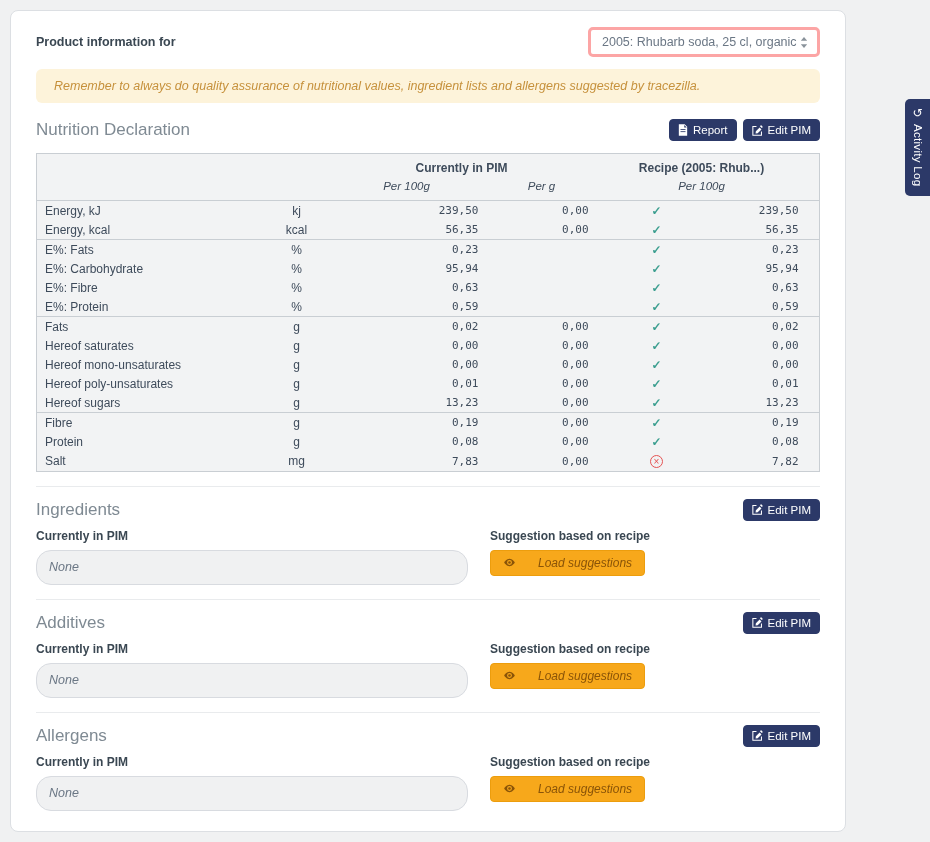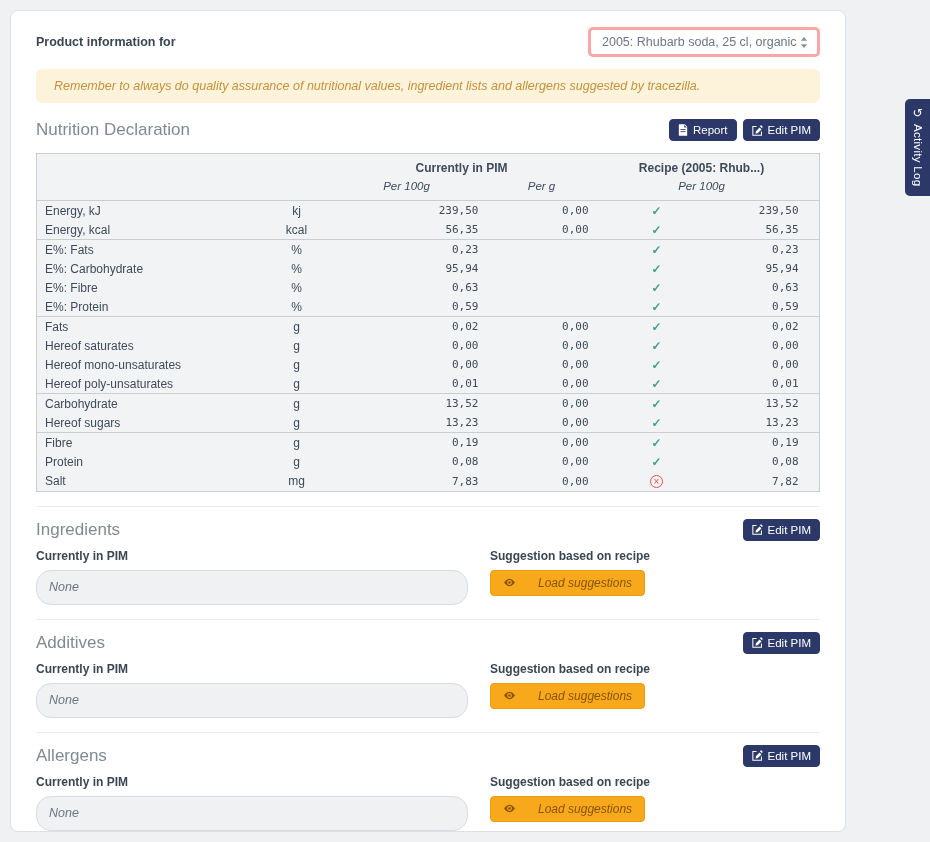--- a/index.html
+++ b/index.html
@@ -280,29 +280,20 @@
   </tr>
         <tr>
     <td class="c-label">Hereof poly-unsaturates</td>
     <td class="c-unit">g</td>
     <td class="num">0,01</td>
     <td class="num">0,00</td>
     <td class="c-match"><span class="check">✓</span></td>
     <td class="num">0,01</td>
     <td></td>
   </tr>
-        <tr class="group-start">
-    <td class="c-label">Carbohydrate</td>
-    <td class="c-unit">g</td>
-    <td class="num">13,52</td>
-    <td class="num">0,00</td>
-    <td class="c-match"><span class="check">✓</span></td>
-    <td class="num">13,52</td>
-    <td></td>
-  </tr>
         <tr>
     <td class="c-label">Hereof sugars</td>
     <td class="c-unit">g</td>
     <td class="num">13,23</td>
     <td class="num">0,00</td>
     <td class="c-match"><span class="check">✓</span></td>
     <td class="num">13,23</td>
     <td></td>
   </tr>
         <tr class="group-start">

